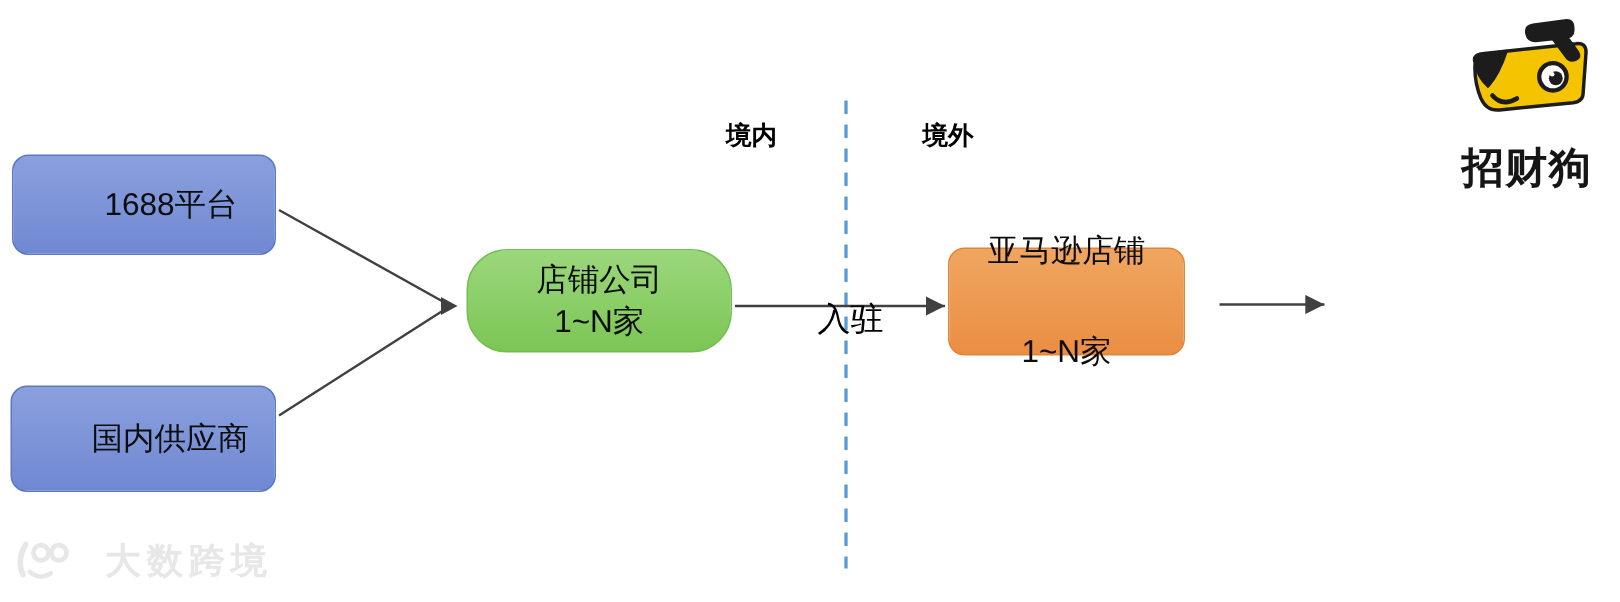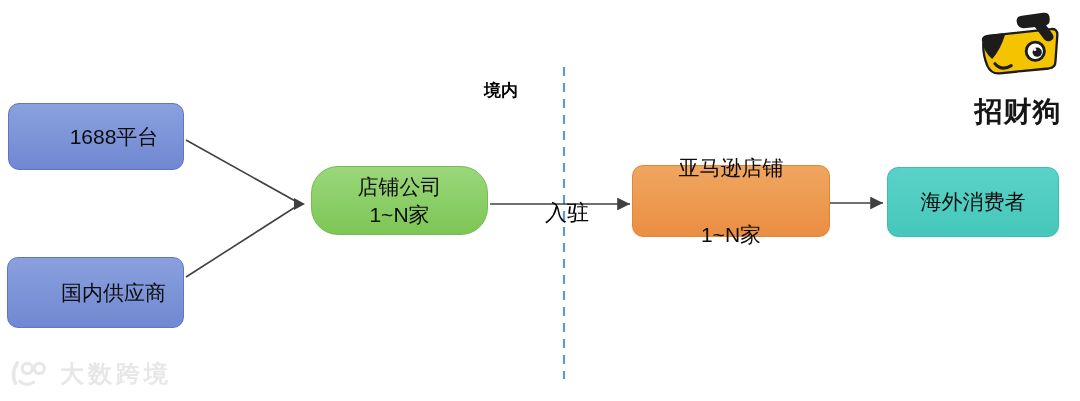--- a/index.html
+++ b/index.html
@@ -25,21 +25,21 @@
     position:absolute;font-size:22px;color:#000;width:72px;text-align:center;background:transparent;
   }
   .brand{position:absolute;left:963px;top:8px;width:110px;text-align:center;}
   .brand-icon{display:block;margin:0 auto;}
   .brand-name{
     display:block;margin-top:13px;font-size:28px;font-weight:800;
     letter-spacing:1px;color:#151515;
   }
   .watermark{position:absolute;left:8px;top:358px;display:flex;align-items:center;}
   .watermark-text{
-    font-size:24px;font-weight:700;color:#e7e7e7;letter-spacing:4px;margin-left:6px;
+    font-size:24px;font-weight:700;color:#e7e7e7;letter-spacing:4px;margin-left:16px;
   }
 </style>
 </head>
 <body>
 
 <div class="canvas">
 
   <svg class="svg-overlay" viewBox="0 0 1080 401" xmlns="http://www.w3.org/2000/svg">
     <defs>
       <marker id="arrowhead" markerWidth="9" markerHeight="8" refX="8" refY="4" orient="auto">
@@ -48,42 +48,40 @@
     </defs>
     <line x1="564" y1="67" x2="564" y2="379" stroke-width="2.2" stroke-dasharray="9 7" stroke="#5B9BD5"></line>
     <line x1="186" y1="140" x2="297" y2="202" stroke-width="1.6" stroke="#404040"></line>
     <line x1="186" y1="277" x2="297" y2="206" stroke-width="1.6" stroke="#404040"></line>
     <polygon points="294,198 305,204 294,210" fill="#404040"></polygon>
     <line x1="490" y1="204" x2="630" y2="204" stroke-width="1.6" marker-end="url(#arrowhead)" stroke="#404040"></line>
     <line x1="813" y1="203" x2="883" y2="203" stroke-width="1.6" marker-end="url(#arrowhead)" stroke="#404040"></line>
   </svg>
 
   <div class="region-label" style="left:456px;top:79px;">境内</div>
+  <div class="region-label" style="left:587px;top:79px;">境外</div>
 
   <div class="node blue" style="left:8px;top:103px;width:176px;height:67px;">
     <span>1688平台</span>
   </div>
 
   <div class="node blue" style="left:7px;top:257px;width:177px;height:71px;gap:22px;">
     <span>国内供应商</span>
   </div>
 
   <div class="node green" style="left:311px;top:166px;width:177px;height:69px;border-radius:27px;">
     <span>店铺公司</span>
     <span>1~N家</span>
   </div>
 
-  <div class="node orange" style="left:632px;top:165px;width:198px;height:72px;gap:40px;">
+  <div class="node orange" style="left:632px;top:165px;width:158px;height:72px;gap:40px;">
     <span>亚马逊店铺</span>
     <span>1~N家</span>
   </div>
 
-  <div class="node teal" style="left:887px;top:167px;width:172px;height:70px;">
-    <span>海外消费者</span>
-  </div>
 
   <div class="edge-label" style="left:531px;top:170px;margin-top:28px;">入驻</div>
 
   <div class="brand">
     <svg class="brand-icon" width="98" height="72" viewBox="0 0 100 75" xmlns="http://www.w3.org/2000/svg">
 
       <path d="M14,35 Q12,30 19,29 L84,22 Q91,21 91,28 L89,56 Q89,62 82,63 L31,68 Q22,69 18,60 Q13,48 14,35 Z" fill="#F5C400" stroke="#1C1C1C" stroke-width="2.4" stroke-linejoin="round"></path>
 
       <path d="M14,35 Q12,30 19,29 L36,27 Q31,43 23,52 Q15,45 14,35 Z" fill="#1C1C1C" stroke="#1C1C1C" stroke-width="1.5" stroke-linejoin="round"></path>
 

